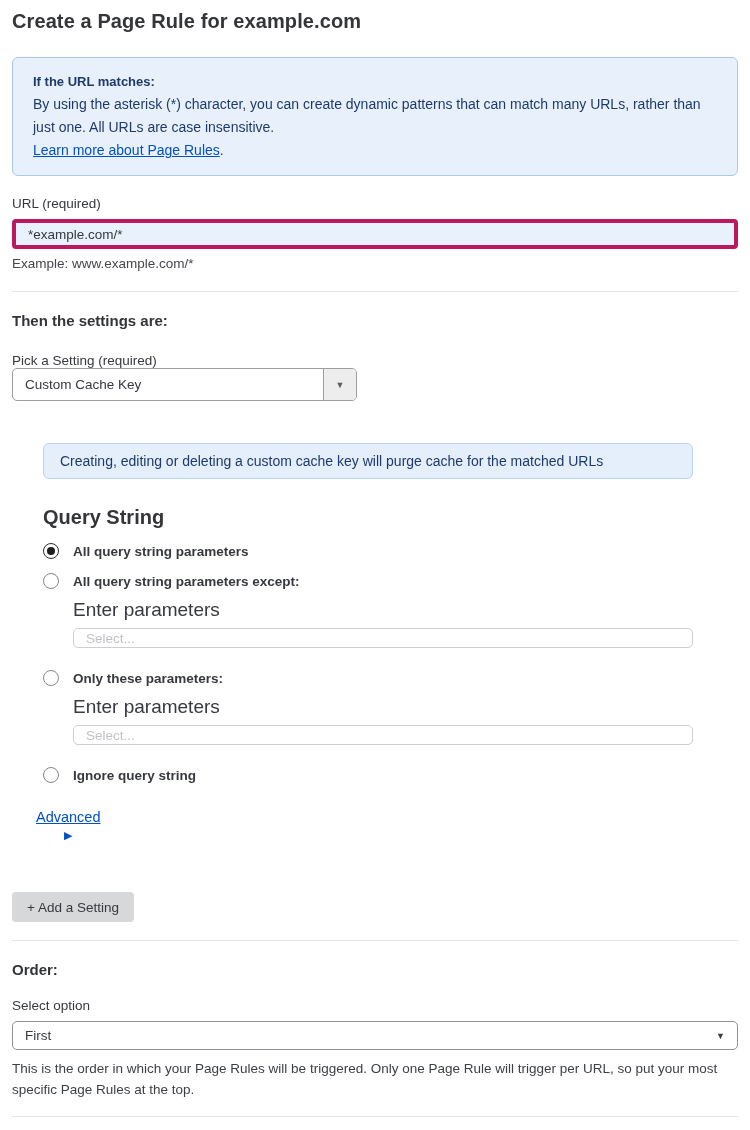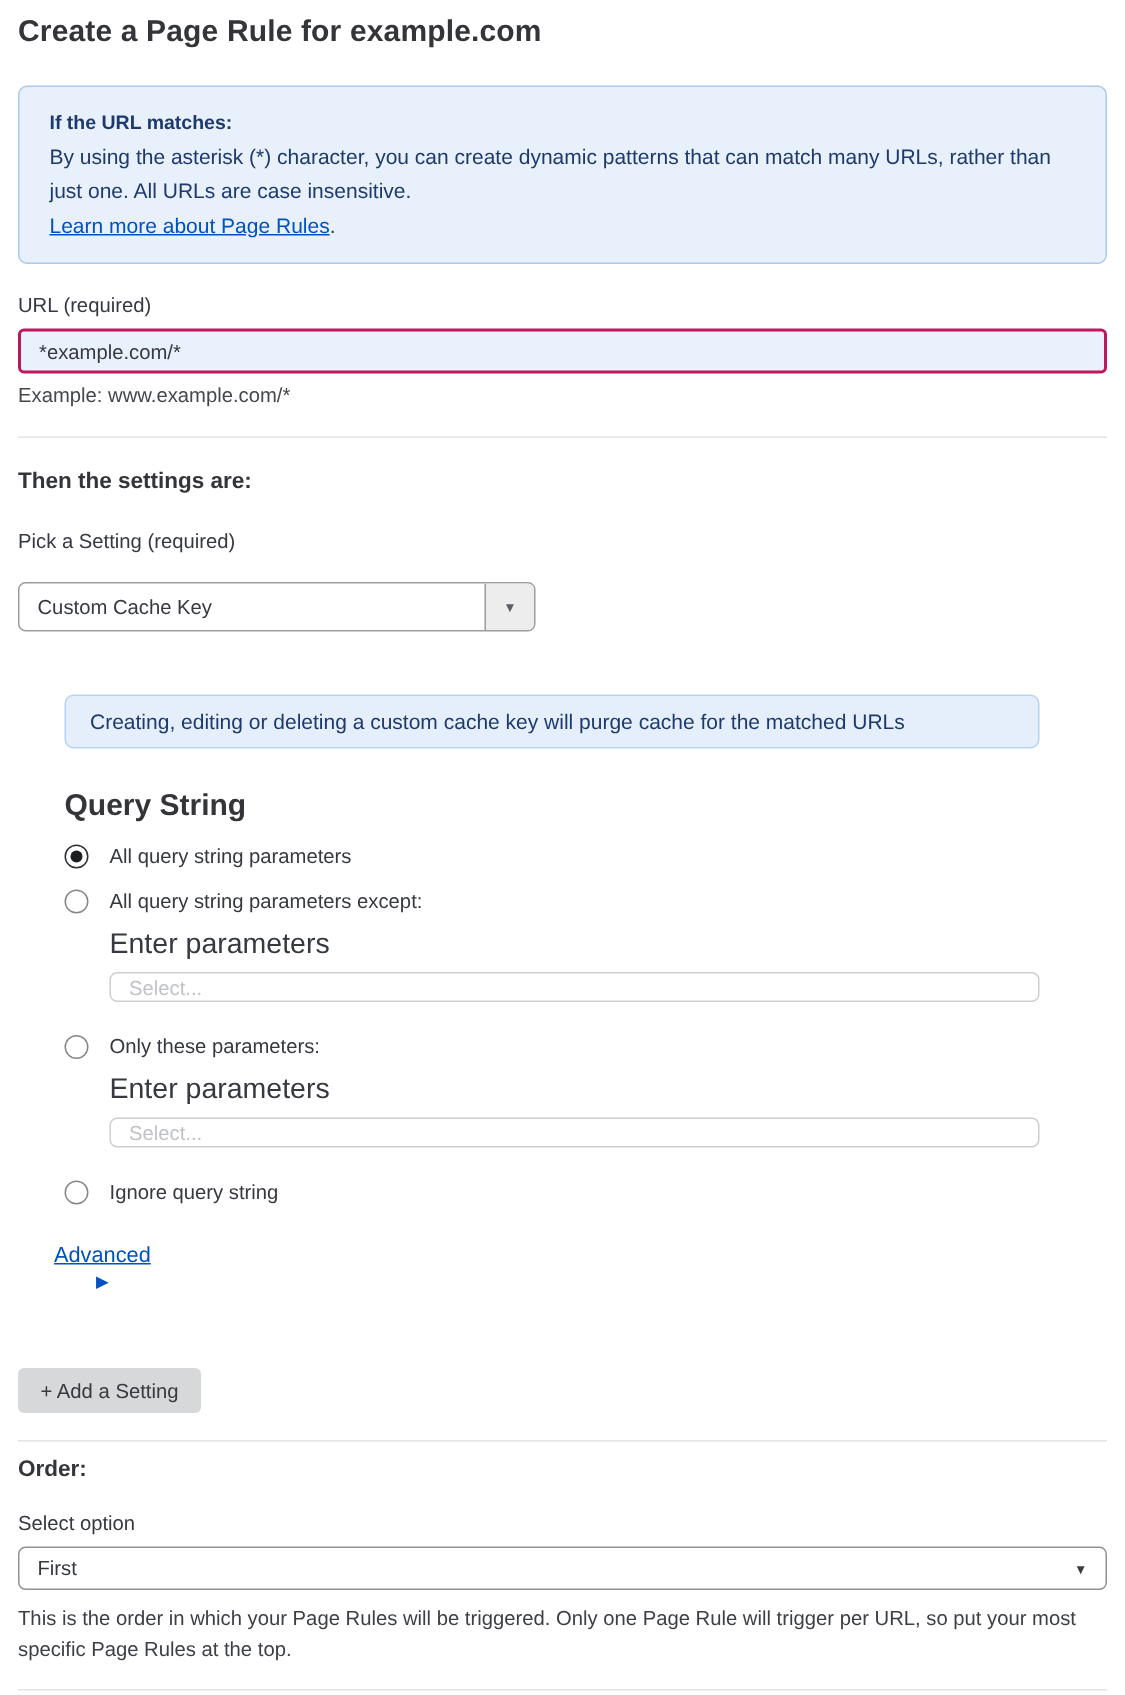--- a/index.html
+++ b/index.html
@@ -38,37 +38,37 @@
     cursor: pointer;
   }
 
   
   .field-label { margin-top: 20px; font-size: 13.5px; color: #36393f; }
   .url-input {
     margin-top: 8px;
     width: 100%;
     height: 30px;
     background: #e9f1fc;
-    border: 2px solid #be185d;
+    border: 4px solid #be185d;
     border-radius: 4px;
     padding: 0 12px;
     font-family: inherit;
     font-size: 13.5px;
     color: #36393f;
     outline: none;
   }
   .hint { margin-top: 7px; font-size: 13.5px; color: #44474c; }
 
   .divider { margin-top: 20px; border: none; border-top: 1px solid #e3e4e6; height: 0; }
 
   .section-heading { margin-top: 20px; font-size: 15px; font-weight: 700; color: #333538; }
 
   
   .setting-select {
-    margin-top: 20px;
+    margin-top: 0;
     width: 345px;
     height: 33px;
     border: 1px solid #9b9da1;
     border-radius: 5px;
     background: #ffffff;
     display: flex;
     align-items: stretch;
     overflow: hidden;
     cursor: pointer;
   }
@@ -98,21 +98,21 @@
     border: 1px solid #b6d3f2;
     border-radius: 6px;
     padding: 9px 16px;
     font-size: 14px;
     color: #1e3a6d;
   }
 
   
   .query-section { margin-left: 31px; }
   .qs-heading { margin-top: 27px; font-size: 20px; font-weight: 700; color: #333538; }
-  .radio-row { display: flex; gap: 14px; margin-top: 14px; cursor: pointer; }
+  .radio-row { display: flex; align-items: center; gap: 14px; margin-top: 14px; cursor: pointer; font-weight: bold; }
   .radio {
     width: 16px; height: 16px;
     border: 1.5px solid #84878c;
     border-radius: 50%;
     background: #fff;
     flex: 0 0 auto;
     position: relative;
   }
   .radio.checked { border-color: #2c2e31; }
   .radio.checked::after {
@@ -158,21 +158,21 @@
     color: #36393f;
     background: #d7d8d9;
     padding: 0 15px;
     height: 30px;
     cursor: pointer;
   }
   .btn-primary { background: #176df2; color: #ffffff; }
   .add-setting { margin-top: 51px; }
 
   
-  .order-heading { margin-top: 10px; }
+  .order-heading { margin-top: 20px; }
   .order-select {
     margin-top: 8px;
     width: 100%;
     height: 29px;
     border: 1px solid #8f9195;
     border-radius: 5px;
     background: #fff;
     display: flex;
     align-items: center;
     padding: 0 12px;

